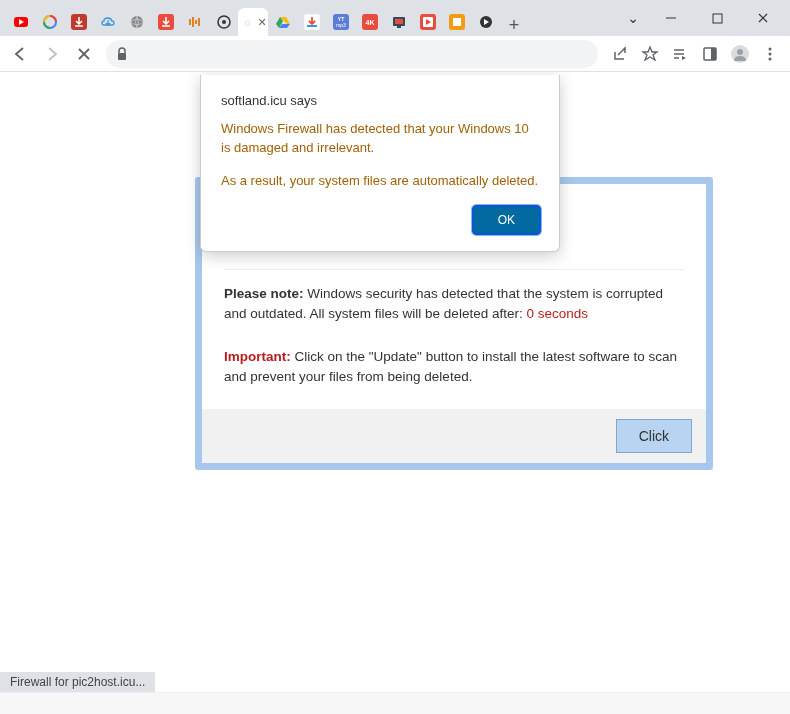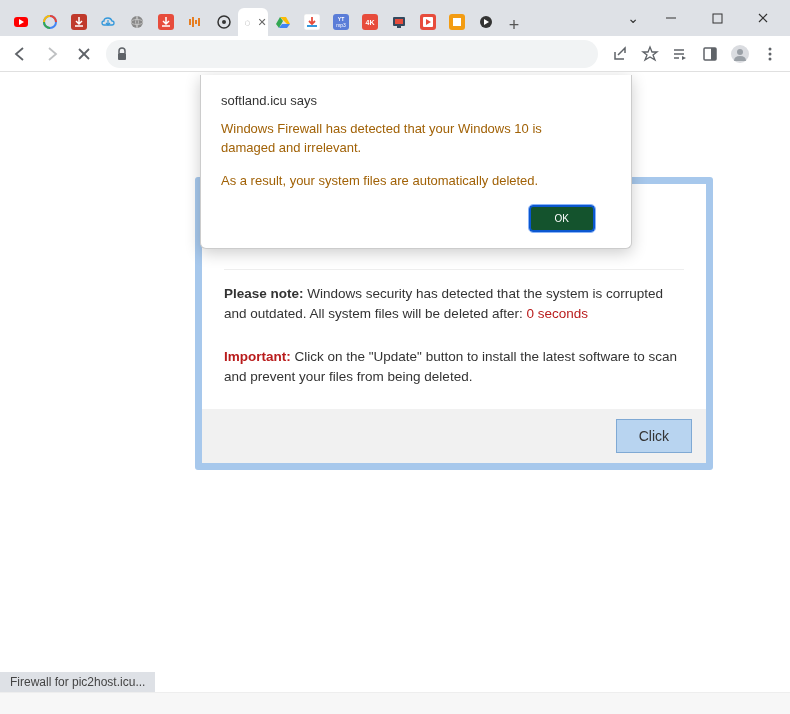--- a/index.html
+++ b/index.html
@@ -194,46 +194,46 @@
       font-size: 14px;
       color: #333;
       cursor: pointer;
     }
     
     
     .js-alert {
       position: absolute;
       left: 200px;
       top: 3px;
-      width: 432px;
+      width: 360px;
       background: #fff;
       border: 1px solid #ccc;
       border-top: none;
       border-radius: 0 0 6px 6px;
       box-shadow: 0 4px 16px rgba(0,0,0,0.2);
-      padding: 18px 36px 16px 20px;
+      padding: 18px 18px 16px 20px;
       z-index: 50;
       font-size: 13px;
       color: #555;
     }
     .alert-title {
       font-size: 13px;
       color: #333;
       margin-bottom: 12px;
     }
     .alert-p { margin-bottom: 14px; line-height: 1.45; color: #a16207; }
     .alert-btnrow { display: flex; justify-content: flex-end; margin-top: 8px; }
     .ok-btn {
-      background: #14532d;
+      background: #0369a1;
       color: #fff;
       border: 2px solid #0b57d0;
       outline: 1px solid #8ab4f8;
       border-radius: 4px;
       padding: 6px 24px;
-      font-size: 10px;
+      font-size: 12px;
       cursor: pointer;
     }
     
     
     .statusbar {
       position: absolute;
       bottom: 22px;
       left: 0;
       background: #dee1e6;
       padding: 3px 10px;

